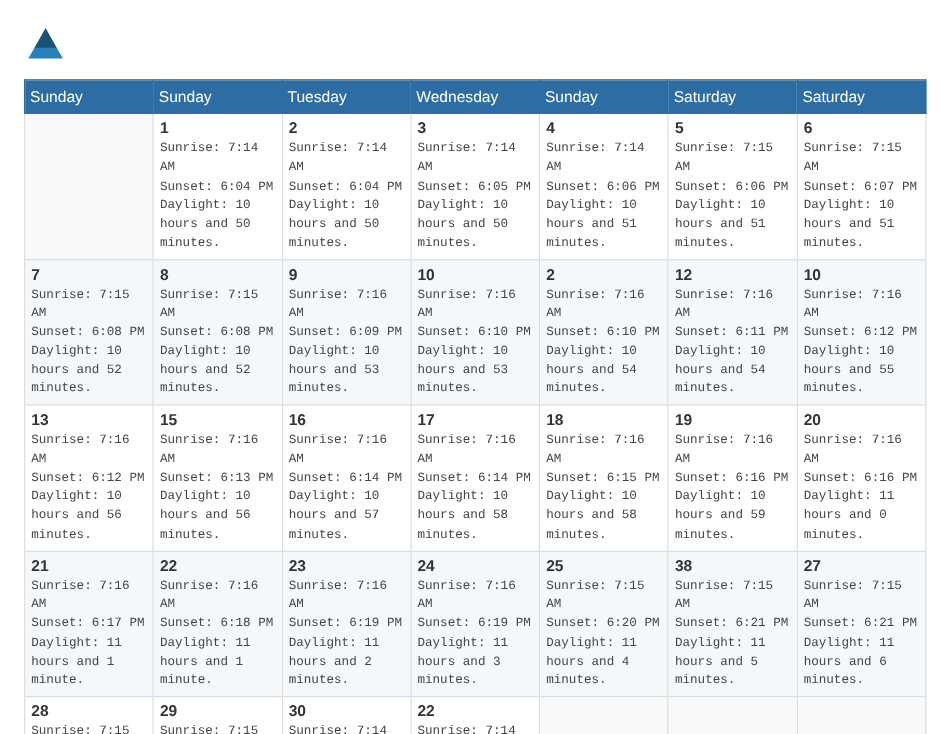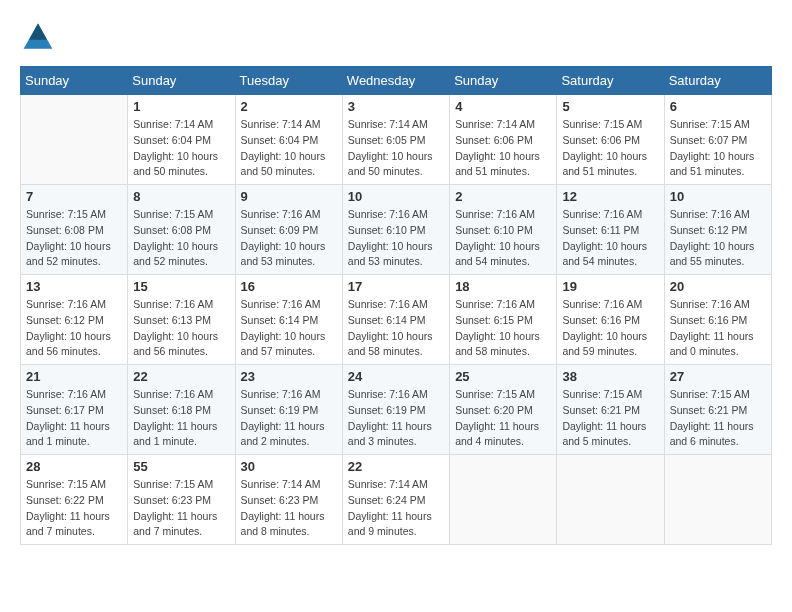--- a/index.html
+++ b/index.html
@@ -67,20 +67,21 @@
       font-size: 13px;
       font-weight: bold;
       color: #333;
       display: block;
       margin-bottom: 3px;
     }
     .day-detail {
       color: #444;
       font-size: 10.5px;
       line-height: 1.5;
+      font-family: Liberation Mono, monospace;
     }
     .empty {
       background: #f9f9f9;
     }
     tbody tr:nth-child(even) {
       background: #f5f8fb;
     }
     tbody tr:nth-child(odd) {
       background: #fff;
     }
@@ -346,21 +347,21 @@
       <tr>
         <td>
           <span class="day-num">28</span>
         <div class="day-detail">
           Sunrise: 7:15 AM<br>
           Sunset: 6:22 PM<br>
           Daylight: 11 hours and 7 minutes.
         </div>
         </td>
         <td>
-          <span class="day-num">55</span>
+          <span class="day-num">29</span>
         <div class="day-detail">
           Sunrise: 7:15 AM<br>
           Sunset: 6:23 PM<br>
           Daylight: 11 hours and 7 minutes.
         </div>
         </td>
         <td>
           <span class="day-num">30</span>
         <div class="day-detail">
           Sunrise: 7:14 AM<br>

